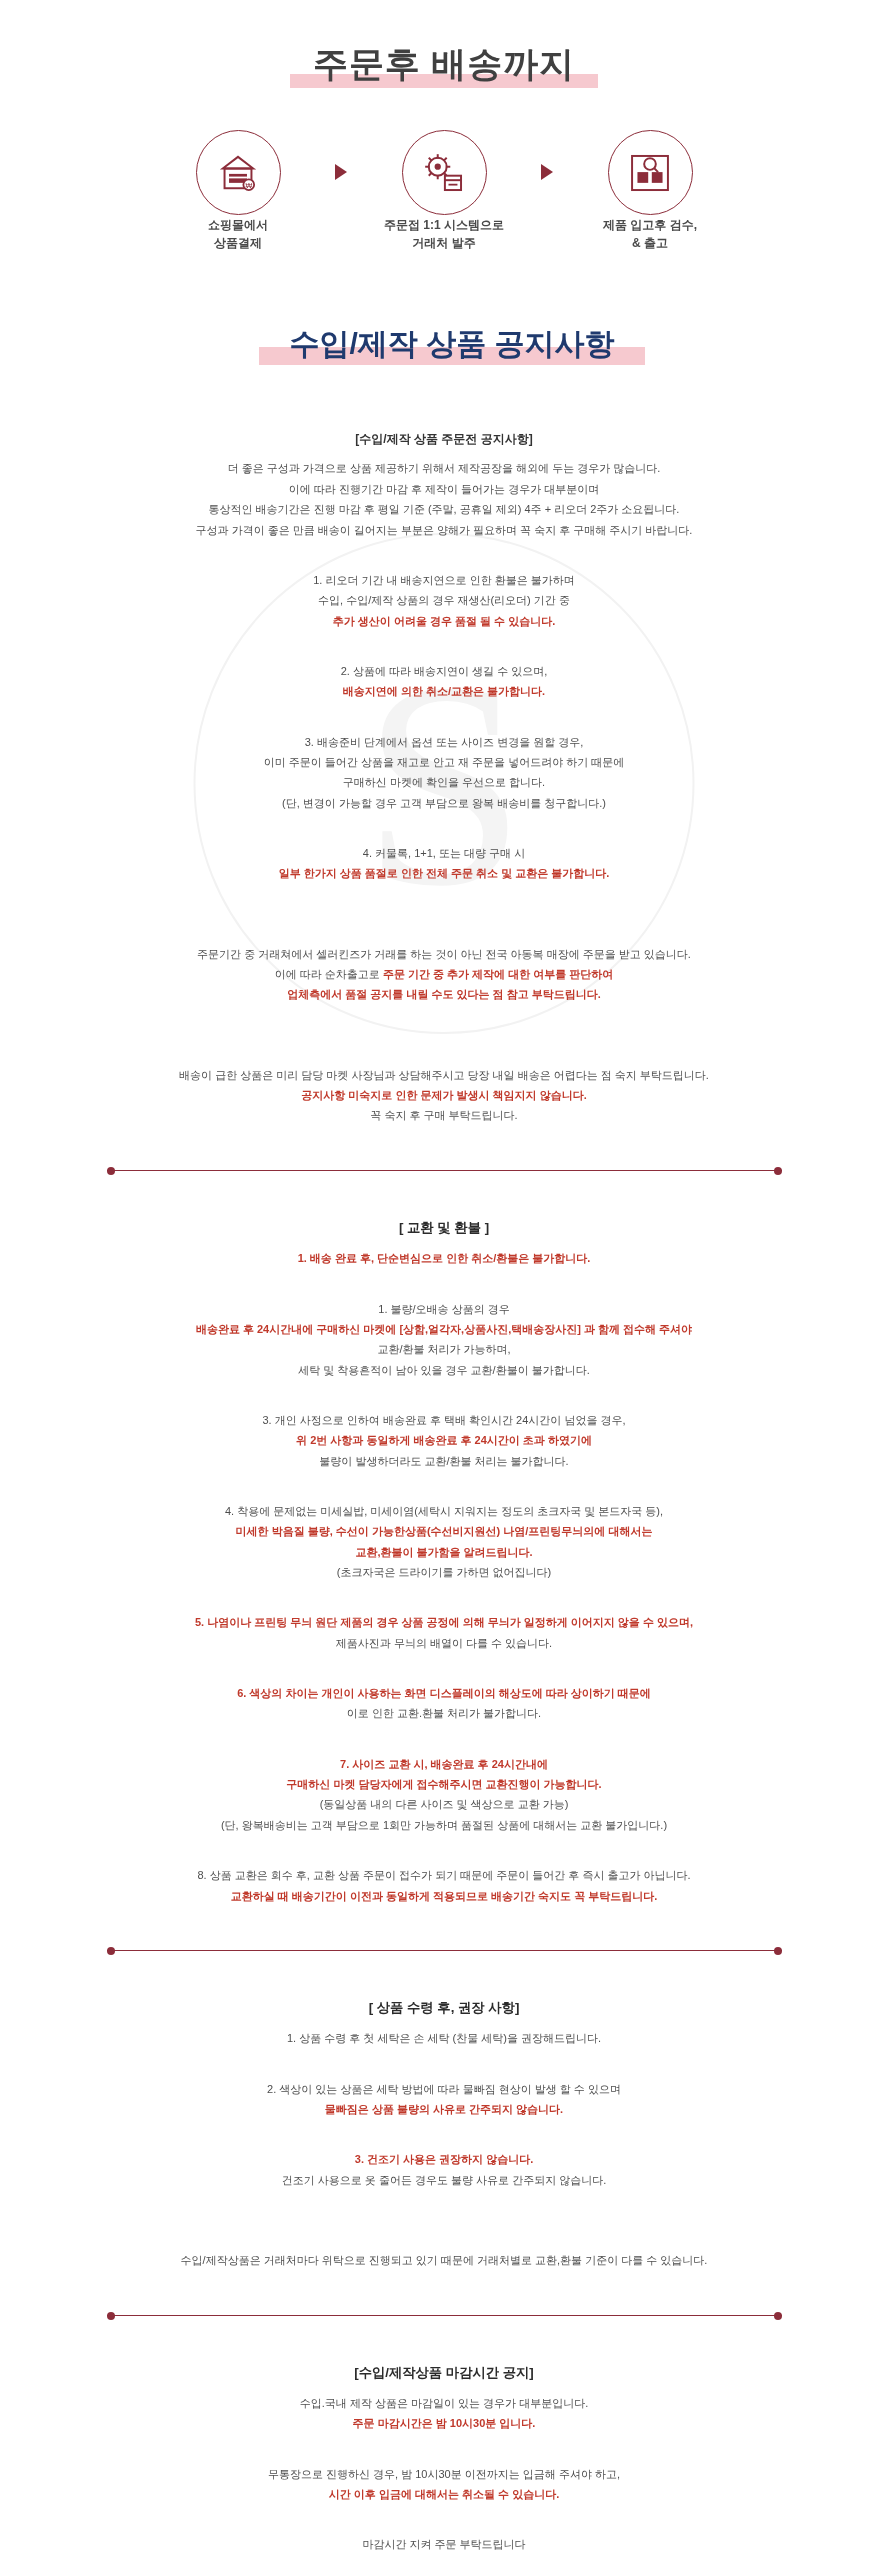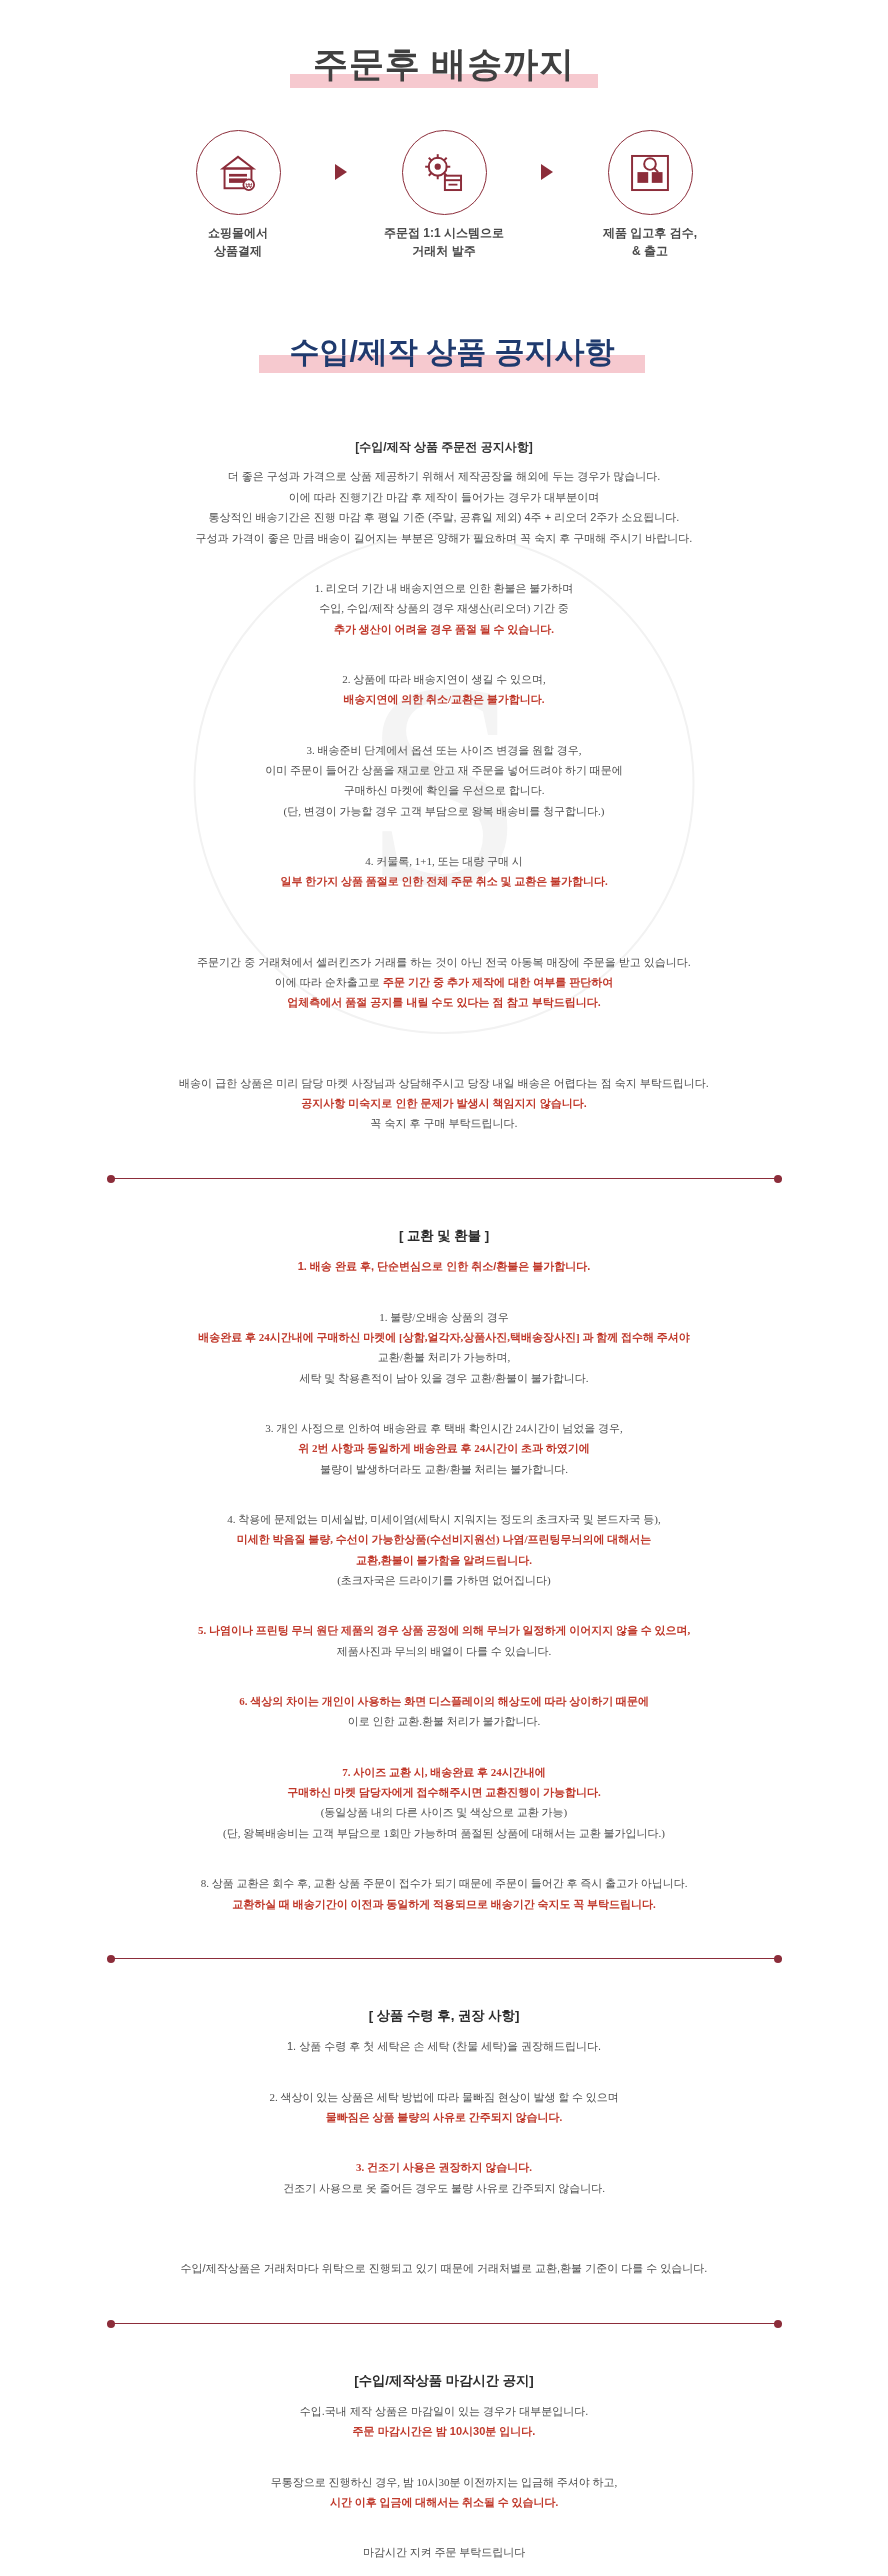--- a/index.html
+++ b/index.html
@@ -65,21 +65,21 @@
     border-radius: 50%;
     border: 1.8px solid #8c2d3a;
     margin: 0 auto;
     display: flex;
     align-items: center;
     justify-content: center;
     box-sizing: border-box;
   }
   .circle svg { display: block; }
   .flow-caption {
-    margin-top: 9px;
+    margin-top: 1px;
     font-size: 12px;
     line-height: 1.5;
     color: #4a4a4a;
     font-weight: bold;
   }
   .flow-arrow {
     width: 41px;
     display: flex;
     align-items: flex-start;
     justify-content: center;
@@ -143,21 +143,21 @@
     z-index: 2;
     padding: 0 71px;
   }
   .blk {
     text-align: center;
     font-size: 11px;
     line-height: 1.85;
     color: #4d4d4d;
   }
   .blk.gap-top-lg { margin-top: 60px; }
-  .blk.gap-top-md { margin-top: 30px; font-family: Liberation Serif, serif; }
+  .blk.gap-top-md { margin-top: 30px; }
   .blk.gap-top-sm { margin-top: 8px; }
   .ttl {
     font-weight: bold;
     color: #333;
     font-size: 12px;
   }
   .red { color: #c0392b; font-weight: bold; }
   p { margin: 0; }
 
   

